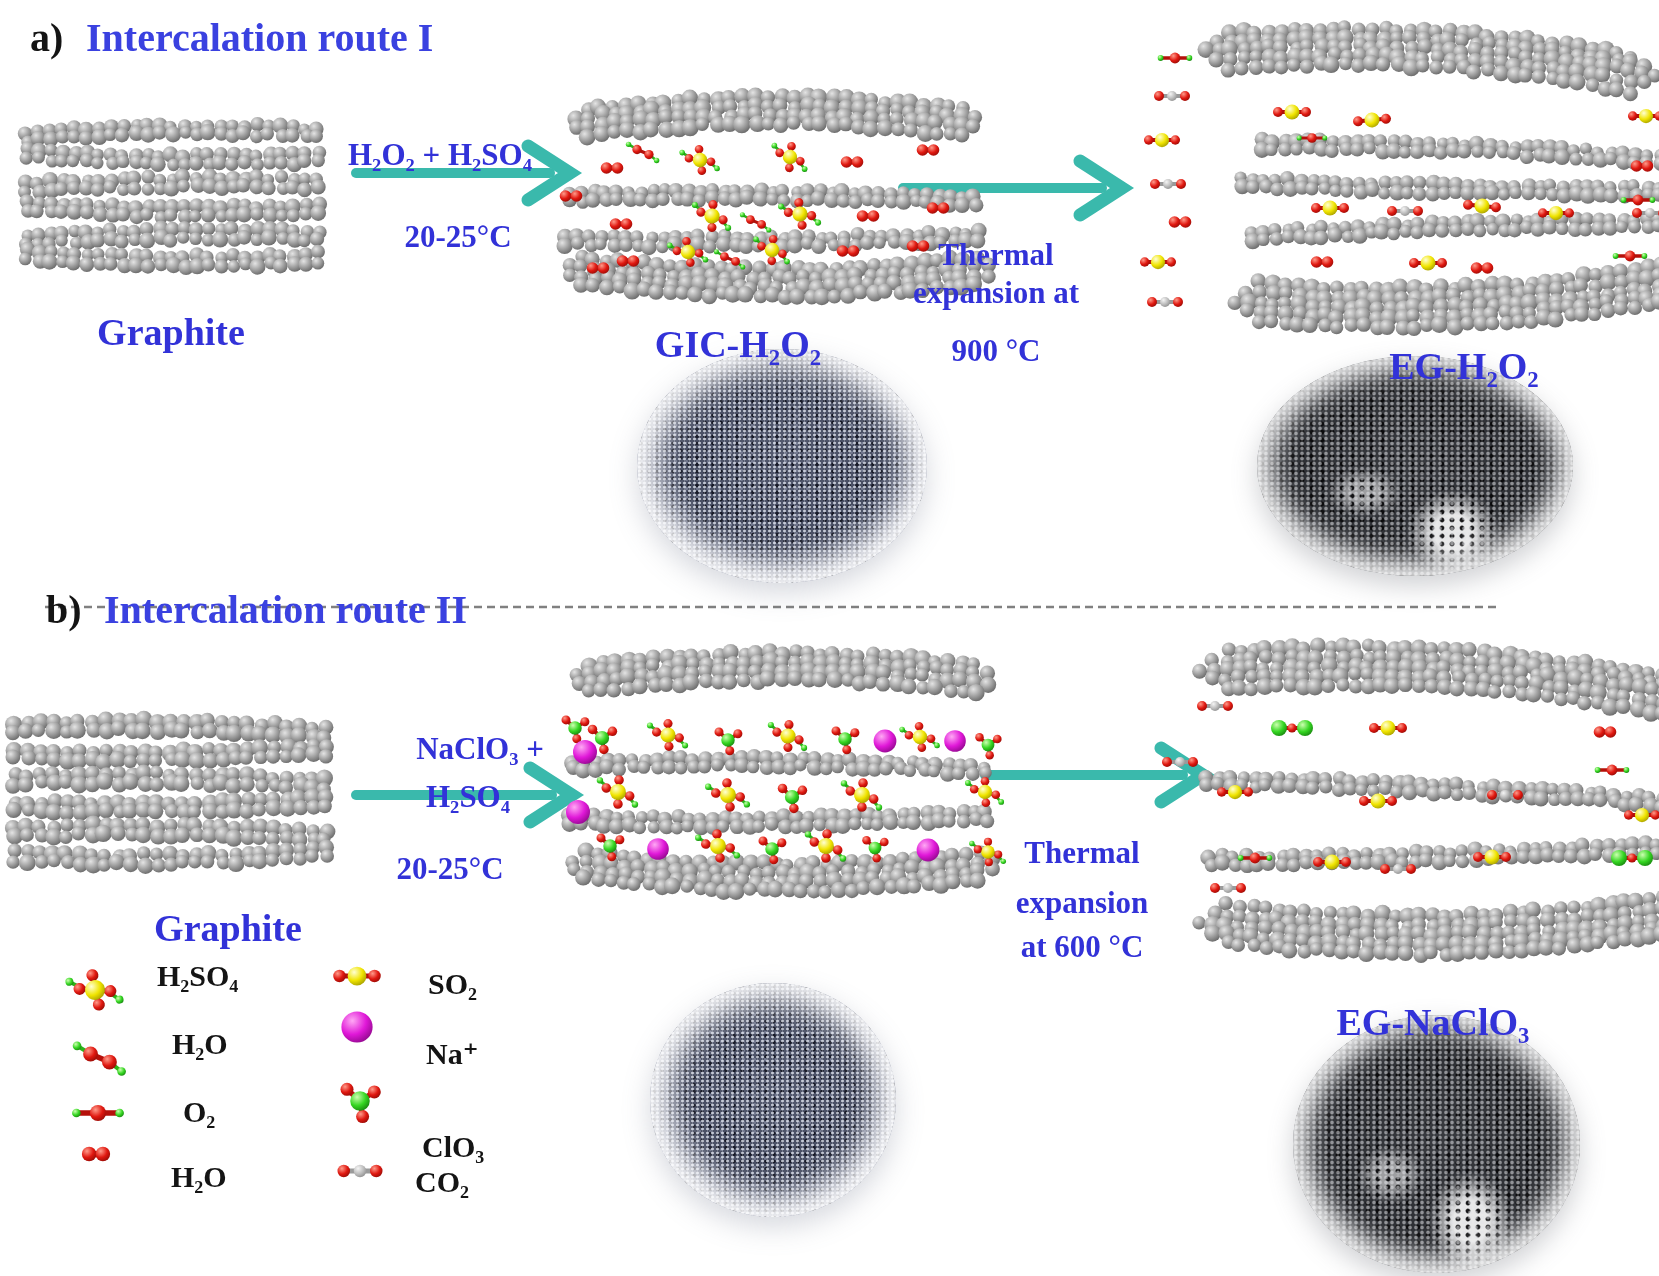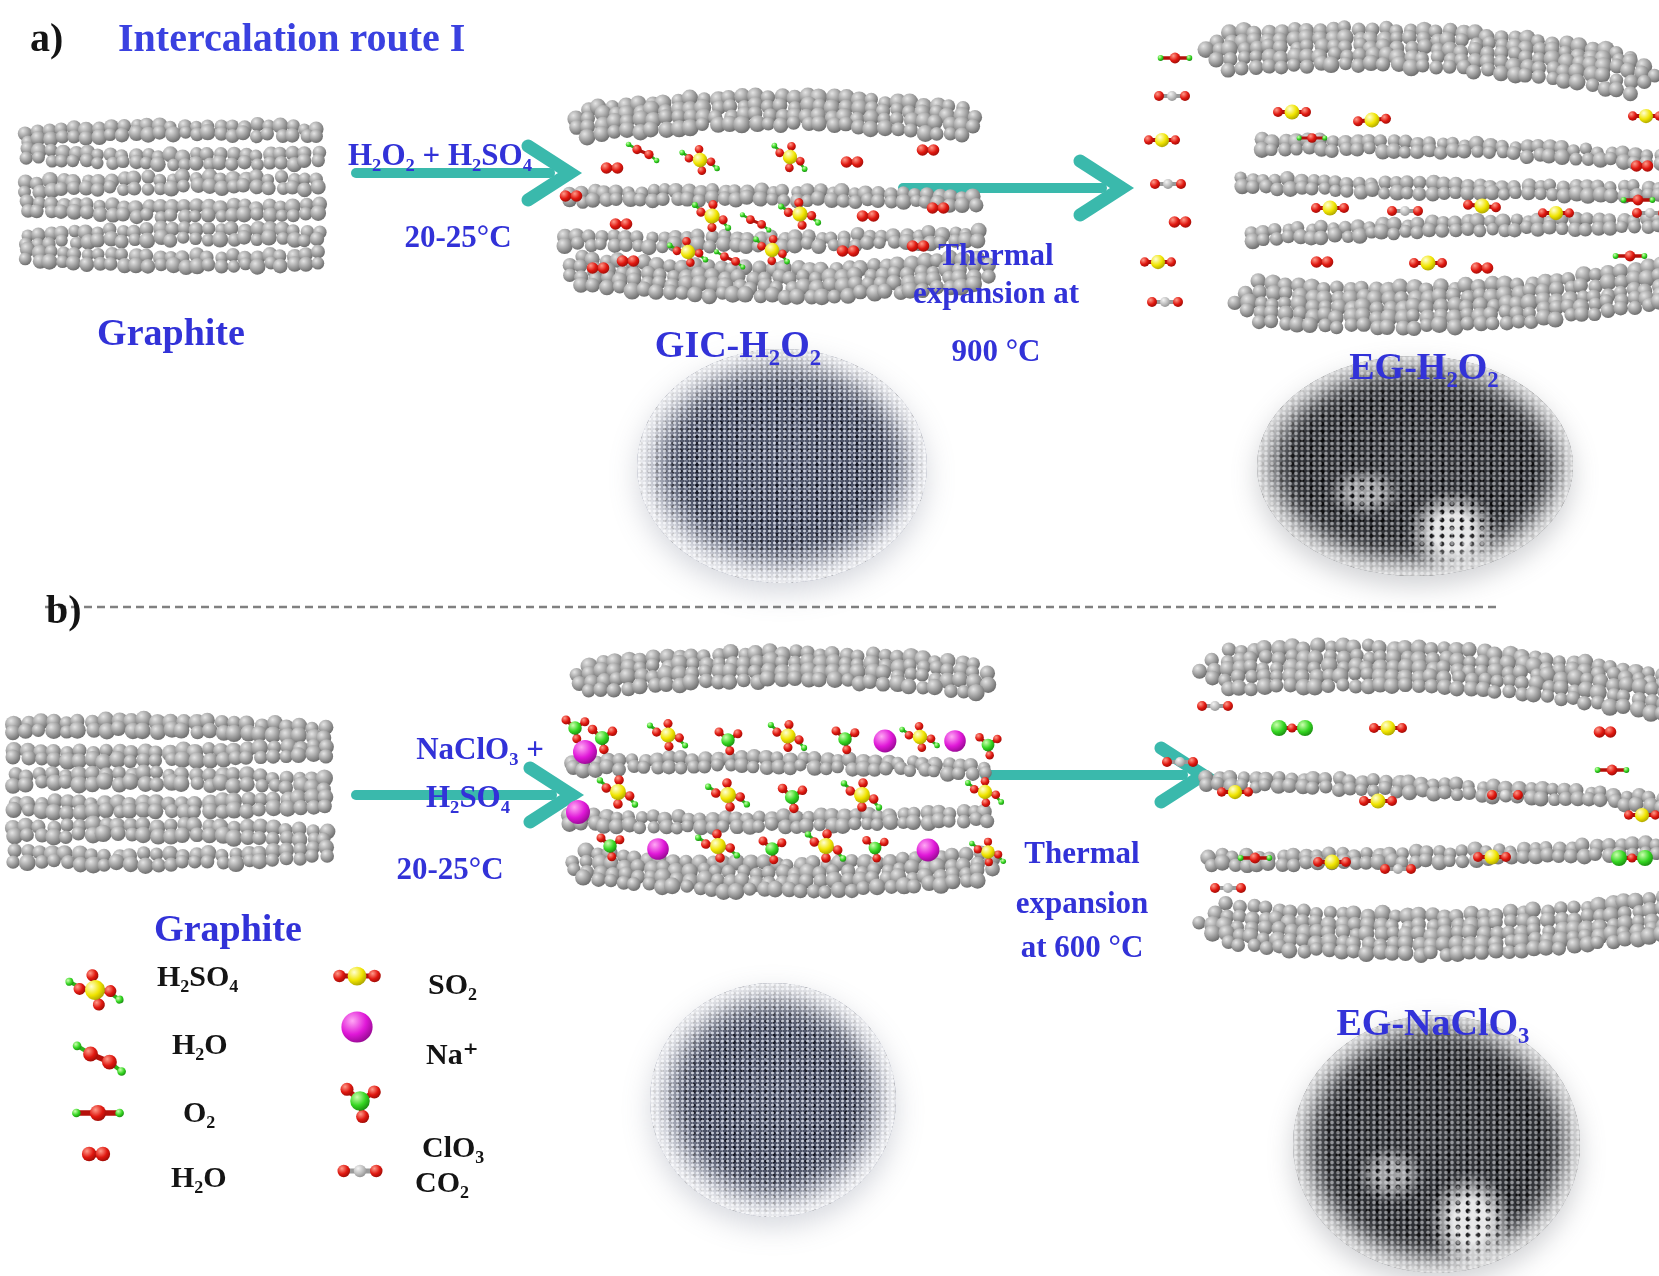--- a/index.html
+++ b/index.html
@@ -2,21 +2,21 @@
 <html><head>
 <meta charset="utf-8">
 <style>
   html,body{margin:0;padding:0;background:#fff;}
   .canvas{position:relative;width:1659px;height:1276px;background:#ffffff;
           font-family:"Liberation Serif","DejaVu Serif",serif;overflow:hidden;}
   #art{position:absolute;left:0;top:0;z-index:1;}
   .t{position:absolute;z-index:3;font-weight:bold;white-space:nowrap;line-height:1.08;}
   .cx{transform:translateX(-50%);}
   .blue{color:var(--blue,#3232d8);margin-top:32px;}
-  .tblue{color:var(--title-blue,#3a41e0);margin-left:32px;}
+  .tblue{color:var(--title-blue,#3a41e0);}
   .black{color:#141414;}
   .s40{font-size:40px;}
   .s38{font-size:38px;}
   .s31{font-size:31px;}
   .s30{font-size:30px;}
   .photo{position:absolute;z-index:2;border-radius:50%;}
   .granular{
     background-image:
       radial-gradient(circle, rgba(236,240,250,0.75) 0 1px, transparent 1.8px),
       radial-gradient(circle, rgba(16,18,30,0.85) 0 1.3px, transparent 2.2px),
@@ -3335,23 +3335,24 @@
 
   <div class="t s40 black" style="left:30px;top:16px">a)</div>
   <div class="t s40 tblue" style="left:86px;top:16px">Intercalation route I</div>
   <div class="t s38 blue cx" style="left:171px;top:280px">Graphite</div>
   <div class="t s31 blue cx" style="left:440px;top:106px">H₂O₂ + H₂SO₄</div>
   <div class="t s31 blue cx" style="left:458px;top:188px">20-25°C</div>
   <div class="t s38 blue cx" style="left:738px;top:292px">GIC-H₂O₂</div>
   <div class="t s31 blue cx" style="left:996px;top:206px">Thermal</div>
   <div class="t s31 blue cx" style="left:996px;top:244px">expansion at</div>
   <div class="t s31 blue cx" style="left:996px;top:302px">900 °C</div>
-  <div class="t s38 blue cx" style="left:1424px;top:314px">EG-H₂O₂</div>
+  <div class="t s38 blue cx" style="left:1464px;top:314px">EG-H₂O₂</div>
 
   <div class="t s40 black" style="left:46px;top:588px">b)</div>
+  <div class="t s40 tblue" style="left:104px;top:588px">Intercalation route II</div>
   <div class="t s38 blue cx" style="left:228px;top:876px">Graphite</div>
   <div class="t s31 blue cx" style="left:480px;top:700px">NaClO₃ +</div>
   <div class="t s31 blue cx" style="left:468px;top:748px">H₂SO₄</div>
   <div class="t s31 blue cx" style="left:450px;top:820px">20-25°C</div>
   <div class="t s31 blue cx" style="left:1082px;top:804px">Thermal</div>
   <div class="t s31 blue cx" style="left:1082px;top:854px">expansion</div>
   <div class="t s31 blue cx" style="left:1082px;top:898px">at 600 °C</div>
   <div class="t s38 blue cx" style="left:1433px;top:970px">EG-NaClO₃</div>
 
   <div class="t s30 black" style="left:157px;top:960px">H₂SO₄</div>

